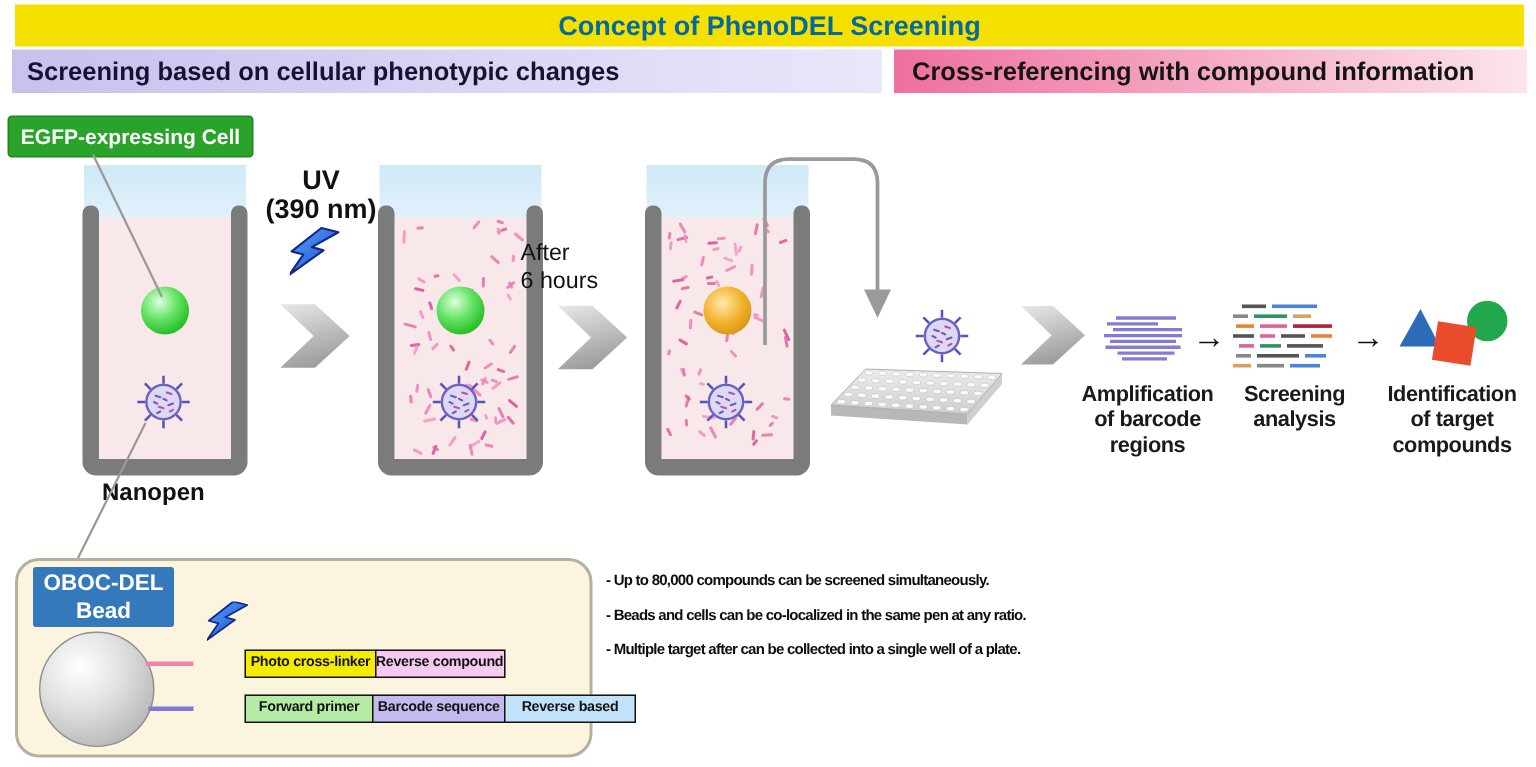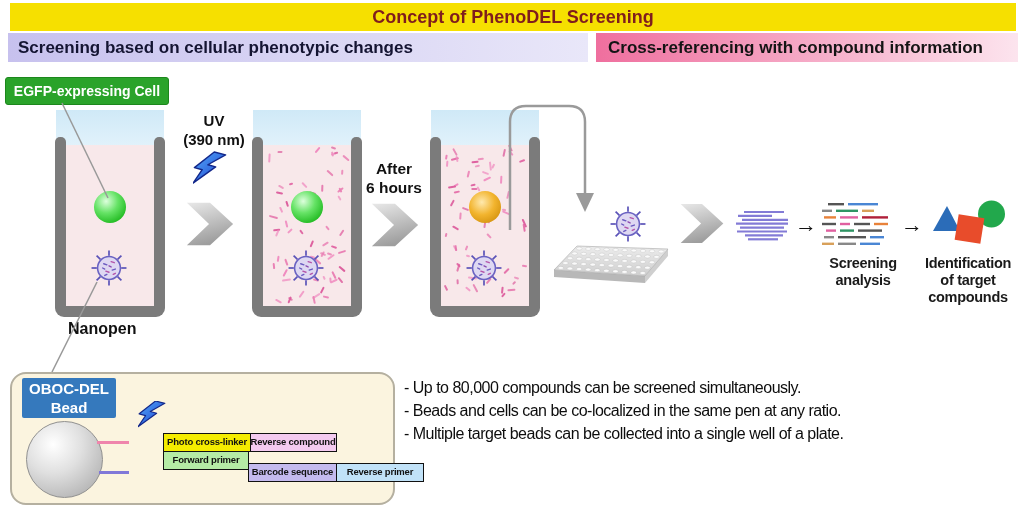--- a/index.html
+++ b/index.html
@@ -3,21 +3,21 @@
 <meta charset="utf-8">
 <style>
   html,body{margin:0;padding:0;background:#fff;}
   .stage{position:relative;width:1024px;height:511px;background:#ffffff;overflow:hidden;
          font-family:"Liberation Sans","DejaVu Sans",sans-serif;}
   .abs{position:absolute;}
   .pre{white-space:pre-line;}
 
   
   .title-banner{left:10px;top:3px;width:1006px;height:28px;background:#f6e000;
-    font-size:18px;line-height:28px;font-weight:bold;color:#7f1d1d;text-align:center;}
+    font-size:18px;line-height:28px;font-weight:bold;color:#0369a1;text-align:center;}
   .banner-left{left:8px;top:33px;width:580px;height:29px;
     background:linear-gradient(to right,#c7c1ee,#e9e7f9);
     font-size:17px;line-height:29px;font-weight:bold;color:#141432;padding-left:10px;box-sizing:border-box;}
   .banner-right{left:596px;top:33px;width:422px;height:29px;
     background:linear-gradient(to right,#ef6f9e,#fce4ee);
     font-size:17px;line-height:29px;font-weight:bold;color:#141414;padding-left:12px;box-sizing:border-box;}
 
   
   .egfp-label{left:5px;top:77px;width:162px;height:26px;background:#2aa32a;border:1px solid #1c871c;
     border-radius:3px;color:#fff;font-size:14px;line-height:26px;font-weight:bold;text-align:center;}
@@ -30,41 +30,41 @@
   .pen-wall{position:absolute;top:27px;width:11px;height:169px;background:#7b7b7b;border-radius:5px 5px 0 0;}
   .wall-left{left:0;} .wall-right{left:99px;}
   .pen-bottom{position:absolute;left:0;top:196px;width:110px;height:11px;background:#7b7b7b;border-radius:0 0 9px 9px;}
   .cell{position:absolute;left:39px;top:81px;width:32px;height:32px;border-radius:50%;}
   .cell-green{background:radial-gradient(circle at 38% 32%,#ddffdd 0%,#66e366 40%,#22bb22 78%,#18a018 100%);}
   .cell-orange{background:radial-gradient(circle at 40% 35%,#ffe9ae 0%,#f2b42e 45%,#d4920e 82%,#c08408 100%);}
   .bead-pos{position:absolute;left:36px;top:140px;width:36px;height:36px;}
   .speck{position:absolute;height:2px;border-radius:1px;}
 
   .nanopen-label{left:68px;top:320px;width:90px;font-size:16px;font-weight:bold;color:#111;}
-  .uv-label{left:167px;top:111px;width:94px;text-align:center;font-size:15px;line-height:19px;font-weight:bold;color:#111;}
-  .after-label{left:347px;top:160px;width:94px;text-align:center;font-size:15.5px;line-height:18.5px;font-weight:bold;color:#111;}
+  .uv-label{left:167px;top:111px;width:94px;text-align:center;font-size:18px;line-height:19px;font-weight:bold;color:#111;}
+  .after-label{left:347px;top:160px;width:94px;text-align:left;font-size:15.5px;line-height:18.5px;font-weight:normal;color:#111;}
 
   .step-label{position:absolute;top:255px;text-align:center;font-size:14.5px;line-height:17px;
     font-weight:bold;color:#1a1a1a;letter-spacing:-0.3px;}
   .arrow-glyph{position:absolute;top:212px;width:24px;font-size:22px;font-weight:bold;color:#111;}
 
   
   .oboc-box{left:10px;top:372px;width:385px;height:133px;background:#fbf4df;border:2px solid #b5b0a0;
     border-radius:16px;box-sizing:border-box;}
   .oboc-header{position:absolute;left:10px;top:4px;width:94px;height:40px;background:#3579bd;border-radius:2px;
     color:#fff;font-size:15px;line-height:19px;font-weight:bold;text-align:center;padding-top:1px;box-sizing:border-box;}
   .oboc-sphere{position:absolute;left:14px;top:47px;width:77px;height:77px;border-radius:50%;border:1px solid #909090;
     background:radial-gradient(circle at 35% 30%,#ffffff 0%,#e0e0e0 40%,#b2b2b2 85%,#a6a6a6 100%);box-sizing:border-box;}
   .oboc-line{position:absolute;height:3px;}
   .dna-box{position:absolute;height:19px;border:1.5px solid #111;box-sizing:border-box;
     font-size:9.5px;line-height:16px;font-weight:bold;color:#111;text-align:center;letter-spacing:-0.2px;overflow:hidden;margin-left:36px;}
 
   
   .bullets{left:404px;top:377px;width:618px;}
-  .bullet{font-size:16px;line-height:22.8px;font-weight:normal;color:#0d0d0d;letter-spacing:-0.5px;}
+  .bullet{font-size:10px;line-height:22.8px;font-weight:bold;color:#0d0d0d;letter-spacing:-0.5px;}
 
   svg{display:block;}
   .overlay{left:0;top:0;width:1024px;height:511px;pointer-events:none;}
 </style>
 </head>
 <body>
 
 <div class="stage">
 
   <svg width="0" height="0" style="position:absolute">
@@ -403,46 +403,49 @@
     </svg>
 
   <div class="abs arrow-glyph" style="left:901px">→</div>
 
   <svg class="abs" style="left:927px;top:195px;width:94px;height:54px" viewBox="0 0 94 54">
     <polygon points="6,36 20,11 33,36" fill="#2b6cb8"></polygon>
     <circle cx="64.5" cy="19" r="13.5" fill="#22a84c"></circle>
     <rect x="29.5" y="21" width="26" height="26" fill="#e84c2b" transform="rotate(9 42.5 34)"></rect>
   </svg>
 
+  <div class="step-label pre" style="left:711px;width:108px">Amplification
+of barcode
+regions</div>
   <div class="step-label pre" style="left:813px;width:100px">Screening
 analysis</div>
   <div class="step-label pre" style="left:914px;width:108px">Identification
 of target
 compounds</div>
 
   <div class="abs oboc-box">
     <div class="oboc-header pre">OBOC-DEL
 Bead</div>
     <div class="oboc-sphere"></div>
     <svg class="abs" style="left:126px;top:26px;width:28px;height:30px" viewBox="0 0 24 24">
         <use href="#bolt"></use>
       </svg>
     <div class="oboc-line" style="left:85px;top:67px;width:32px;background:#ef85ac"></div>
     <div class="oboc-line" style="left:87px;top:97px;width:30px;background:#8078d8"></div>
     <div class="dna-box" style="left:115px;top:59px;width:88px;background:#f4ec00">Photo cross-linker</div>
     <div class="dna-box" style="left:201.5px;top:59px;width:87px;background:#f4caf0">Reverse compound</div>
-    <div class="dna-box" style="left:115px;top:77px;width:86px;background:#b5eba5">Forward primer</div>
+    <div class="dna-box" style="left:115px;top:89px;width:86px;background:#b5eba5">Forward primer</div>
     <div class="dna-box" style="left:199.5px;top:89px;width:90px;background:#c4baee">Barcode sequence</div>
-    <div class="dna-box" style="left:288px;top:89px;width:88px;background:#c1e2f8">Reverse primer</div>
+    <div class="dna-box" style="left:288px;top:89px;width:88px;background:#c1e2f8">Reverse based</div>
   </div>
 
   <div class="abs bullets">
     <div class="bullet">- Up to 80,000 compounds can be screened simultaneously.</div>
     <div class="bullet">- Beads and cells can be co-localized in the same pen at any ratio.</div>
-    <div class="bullet">- Multiple target beads can be collected into a single well of a plate.</div>
+    <div class="bullet">- Multiple target after can be collected into a single well of a plate.</div>
   </div>
 
   <svg class="abs overlay">
     <line x1="62" y1="103" x2="108" y2="198" stroke="#999" stroke-width="1.5"></line>
     <line x1="97" y1="282" x2="52" y2="372" stroke="#999" stroke-width="1.5"></line>
     <path d="M510,230 L510,122 Q510,106 526,106 L569,106 Q585,106 585,122 L585,194" fill="none" stroke="#9a9a9a" stroke-width="2.5"></path>
     <polygon points="576,193 594,193 585,212" fill="#9a9a9a"></polygon>
   </svg>
 
 </div>

